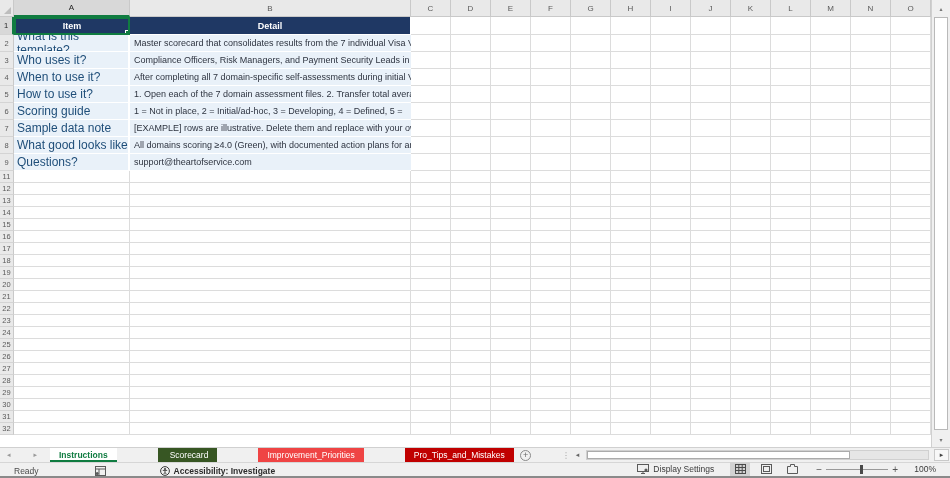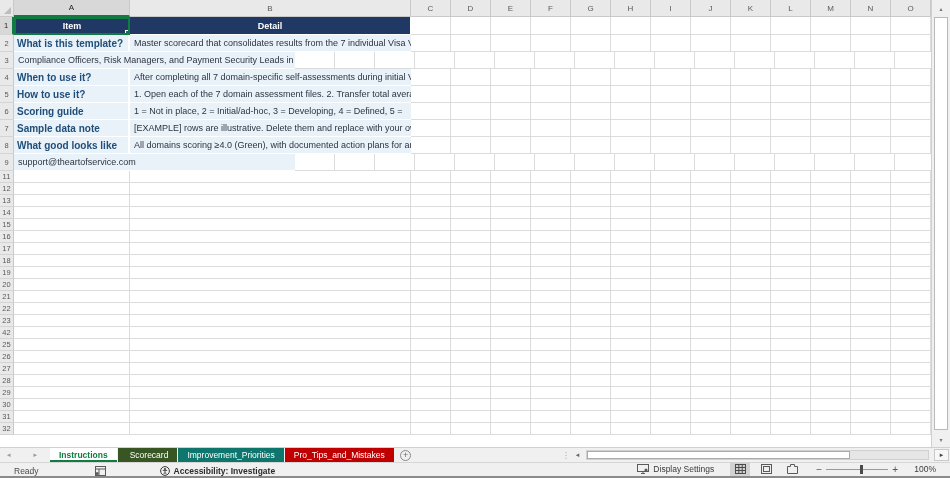--- a/index.html
+++ b/index.html
@@ -35,40 +35,40 @@
   .row.empty .cA,.row.empty .cB{border-right:1px solid #DCDCDC;border-bottom:1px solid #DCDCDC;}
   
   .hcell{background:var(--hdrfill);color:#fff;font-weight:bold;font-size:9px;
          justify-content:center;border-bottom:1px solid #fff;}
   .hcell.b{border-right:1px solid #fff;}
   .a1sel{position:relative;border:2px solid var(--green) !important;justify-content:center;z-index:2;}
   .fillhandle{position:absolute;right:-2px;bottom:-2px;width:5px;height:5px;
          background:var(--green);border:1px solid #fff;box-sizing:border-box;}
   
   .dA{background:var(--rowfill);border-right:2px solid #fff;border-bottom:1px solid #fff;
-      color:var(--itemtext);font-weight:bold;font-size:10px;padding-left:3px;}
+      color:var(--itemtext);font-weight:normal;font-size:12px;padding-left:3px;}
   .dB{background:var(--rowfill);border-bottom:1px solid #fff;color:#2E3440;font-size:9px;padding-left:4px;}
 
   
   .vscroll{position:absolute;right:0;top:0;width:19px;height:447px;background:#F0F0F0;
            border-left:1px solid #D0D0D0;box-sizing:border-box;}
   .vsbtn{position:absolute;left:1px;right:1px;height:15px;display:flex;align-items:center;
          justify-content:center;font-size:6px;color:#777;background:#F0F0F0;}
   .vsbtn.up{top:1px;}
   .vsbtn.down{bottom:0;}
   .vthumb{position:absolute;left:2px;right:2px;top:17px;bottom:17px;background:#fff;
           border:1px solid #B9B9B9;box-sizing:border-box;}
 
   
   .tabbar{position:absolute;left:0;top:447px;width:950px;height:15px;background:#F0F0F0;
           border-top:1px solid #D0D0D0;box-sizing:border-box;display:flex;align-items:stretch;}
   .tabnav{display:flex;align-items:center;padding-left:7px;width:37px;box-sizing:border-box;
           justify-content:space-between;}
   .navarrow{font-size:7px;color:#9A9A9A;cursor:default;}
-  .tabs{display:flex;margin-left:13px;}
+  .tabs{display:flex;margin-left:13px;gap:40px;}
   .tab{font-size:8.5px;padding:0 9px;display:flex;align-items:center;margin-right:1px;
        white-space:nowrap;cursor:default;}
   .tab.active{background:#fff;font-weight:bold;box-shadow:inset 0 -2px 0 var(--green);}
   .addsheet{width:22px;display:flex;align-items:center;justify-content:center;}
   .addsheet span{width:11px;height:11px;border:1px solid #8A8A8A;border-radius:50%;color:#6A6A6A;
        font-size:9px;line-height:9px;display:flex;align-items:center;justify-content:center;box-sizing:border-box;}
   .splitter{position:absolute;left:562px;top:1px;font-size:8px;color:#9A9A9A;line-height:13px;}
   .hleftbtn{position:absolute;left:571px;top:0;height:14px;width:13px;display:flex;align-items:center;
        justify-content:center;font-size:7px;color:#666;}
   .htrack{position:absolute;left:586px;right:21px;top:2px;height:10px;background:#E6E6E6;
@@ -133,20 +133,21 @@
           <div class="rest"></div>
         </div>
         <div class="row">
           <div class="rownum">2</div>
           <div class="cA dA">What is this template?</div>
           <div class="cB dB">Master scorecard that consolidates results from the 7 individual Visa VAMP</div>
           <div class="rest"></div>
         </div>
         <div class="row">
           <div class="rownum">3</div>
+          <div class="cA dA">Who uses it?</div>
           <div class="cB dB">Compliance Officers, Risk Managers, and Payment Security Leads in</div>
           <div class="rest"></div>
         </div>
         <div class="row">
           <div class="rownum">4</div>
           <div class="cA dA">When to use it?</div>
           <div class="cB dB">After completing all 7 domain-specific self-assessments during initial VAMP</div>
           <div class="rest"></div>
         </div>
         <div class="row">
@@ -168,20 +169,21 @@
           <div class="rest"></div>
         </div>
         <div class="row">
           <div class="rownum">8</div>
           <div class="cA dA">What good looks like</div>
           <div class="cB dB">All domains scoring ≥4.0 (Green), with documented action plans for any</div>
           <div class="rest"></div>
         </div>
         <div class="row">
           <div class="rownum">9</div>
+          <div class="cA dA">Questions?</div>
           <div class="cB dB">support@theartofservice.com</div>
           <div class="rest"></div>
         </div>
         <div class="row empty">
           <div class="rownum">11</div>
           <div class="cA"></div>
           <div class="cB"></div>
           <div class="rest"></div>
         </div>
         <div class="row empty">
@@ -250,21 +252,21 @@
           <div class="cB"></div>
           <div class="rest"></div>
         </div>
         <div class="row empty">
           <div class="rownum">23</div>
           <div class="cA"></div>
           <div class="cB"></div>
           <div class="rest"></div>
         </div>
         <div class="row empty">
-          <div class="rownum">42</div>
+          <div class="rownum">24</div>
           <div class="cA"></div>
           <div class="cB"></div>
           <div class="rest"></div>
         </div>
         <div class="row empty">
           <div class="rownum">25</div>
           <div class="cA"></div>
           <div class="cB"></div>
           <div class="rest"></div>
         </div>
@@ -324,21 +326,21 @@
   </div>
 
   <div class="tabbar">
     <div class="tabnav">
       <span class="navarrow">◂</span>
       <span class="navarrow">▸</span>
     </div>
     <div class="tabs" id="tabs">
         <div class="tab active" style="color: rgb(16, 124, 65);">Instructions</div>
         <div class="tab" style="background: rgb(55, 86, 35); color: rgb(255, 255, 255); padding-left: 12px;">Scorecard</div>
-        <div class="tab" style="background: #0f766e; color: rgb(255, 255, 255);">Improvement_Priorities</div>
+        <div class="tab" style="background: #ef4444; color: rgb(255, 255, 255);">Improvement_Priorities</div>
         <div class="tab" style="background: rgb(192, 0, 0); color: rgb(255, 255, 255);">Pro_Tips_and_Mistakes</div>
       </div>
     <div class="addsheet">
       <span>+</span>
     </div>
     <span class="splitter">⋮</span>
     <span class="hleftbtn">◂</span>
     <div class="htrack">
       <div class="hthumb"></div>
     </div>

